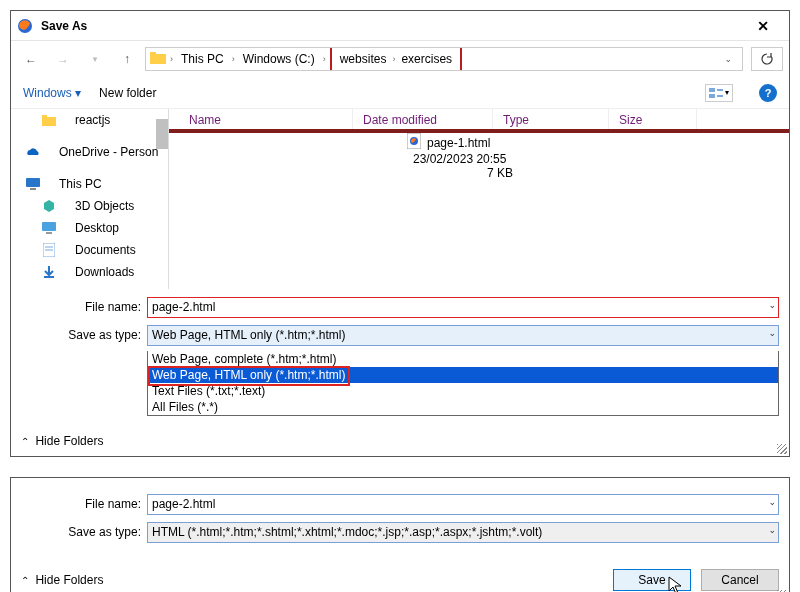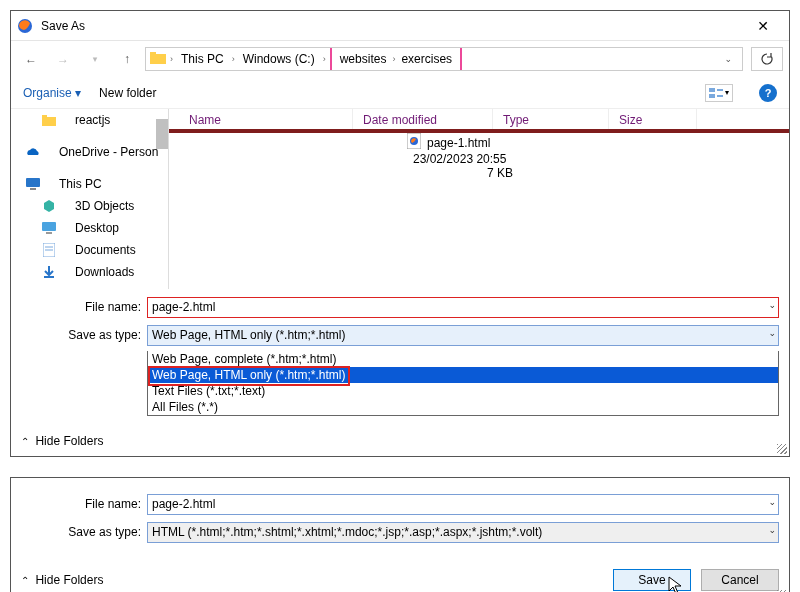--- a/index.html
+++ b/index.html
@@ -1,28 +1,28 @@
 <!DOCTYPE html>
 <html><head>
 <meta charset="utf-8">
 <style>
 * { box-sizing: border-box; margin: 0; padding: 0; font-family: "Segoe UI", Tahoma, sans-serif; font-size: 12px; }
 body { background: #fff; padding: 10px; }
 .dialog { border: 1px solid #555; background: #fff; margin-bottom: 20px; position: relative; }
-.titlebar { display: flex; align-items: center; height: 30px; padding: 0 6px; border-bottom: 1px solid #e5e5e5; }
+.titlebar { display: flex; align-items: center; height: 30px; padding: 0 6px; border-bottom: 1px solid #e5e5e5; font-weight: bold; }
 .titlebar .ffico { width: 16px; height: 16px; margin-right: 8px; }
 .titlebar .title { flex: 1; font-size: 12px; }
 .titlebar .closex { width: 40px; text-align: center; font-size: 14px; cursor: pointer; }
 .navrow { display: flex; align-items: center; height: 36px; padding: 0 6px; gap: 4px; }
 .navbtn { width: 28px; height: 24px; display: inline-flex; align-items: center; justify-content: center; color: #555; }
 .navbtn.disabled { color: #bbb; }
 .path { flex: 1; display: flex; align-items: center; height: 24px; border: 1px solid #ccc; padding: 0 4px; gap: 2px; white-space: nowrap; overflow: hidden; }
 .path .seg { padding: 0 4px; height: 22px; display: inline-flex; align-items: center; }
 .path .chev { color: #666; font-size: 9px; padding: 0 2px; }
-.redbox { border: 2px solid #ec4899; padding: 0 4px; }
+.redbox { border: 2px solid #b91c1c; padding: 0 4px; }
 .refresh { width: 32px; height: 24px; display: inline-flex; align-items: center; justify-content: center; border: 1px solid #ccc; margin-left: 4px; }
 .search { flex: 0 0 200px; height: 24px; border: 1px solid #ccc; margin-left: 6px; display: flex; align-items: center; padding: 0 6px; color: #777; }
 .search svg { margin-right: 6px; }
 .toolbar { display: flex; align-items: center; height: 32px; padding: 0 12px; gap: 18px; border-bottom: 1px solid #eee; }
 .toolbar .org { color: #1a5fb4; display: inline-flex; align-items: center; gap: 4px; }
 .toolbar .spacer { flex: 1; }
 .toolbar .help { width: 18px; height: 18px; border-radius: 50%; background: #1570cd; color: #fff; display: inline-flex; align-items: center; justify-content: center; font-size: 11px; font-weight: bold; }
 .body { display: flex; height: 180px; }
 .tree { width: 158px; border-right: 1px solid #ddd; overflow: hidden; position: relative; }
 .tree .scrollthumb { position: absolute; right: 0; width: 12px; height: 30px; background: #c0c0c0; top: 10px; }
@@ -101,21 +101,21 @@
       <span class="pathdd" style="margin-left:auto;">⌄</span>
     </div>
     <div class="refresh">
       <svg width="14" height="14" viewBox="0 0 14 14">
           <path d="M7 2a5 5 0 1 0 4.5 2.8M11 1v4H7" fill="none" stroke="#333" stroke-width="1.2"></path>
         </svg>
     </div>
   </div>
 
   <div class="toolbar">
-    <span class="org">Organise ▾</span>
+    <span class="org">Windows ▾</span>
     <span>New folder</span>
     <span class="spacer"></span>
     <span class="viewico">
       <svg width="14" height="10" viewBox="0 0 14 10">
           <rect x="0" y="0" width="6" height="4" fill="#7aa9de"></rect>
           <rect x="0" y="6" width="6" height="4" fill="#7aa9de"></rect>
           <rect x="8" y="1" width="6" height="2" fill="#7aa9de"></rect>
           <rect x="8" y="7" width="6" height="2" fill="#7aa9de"></rect>
         </svg>
       <span style="font-size:8px;margin-left:2px;">▾</span>

